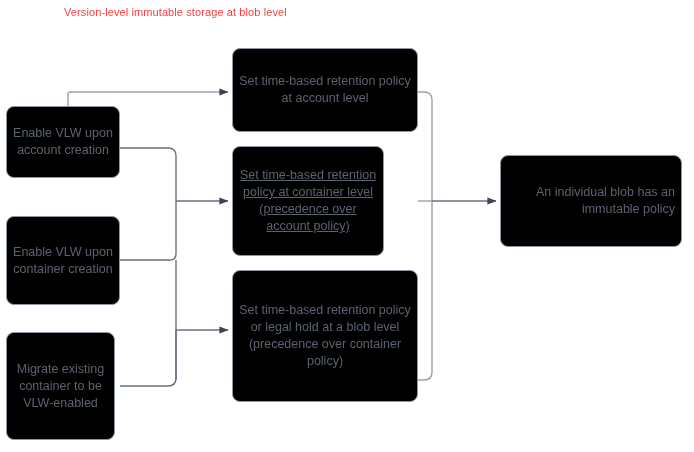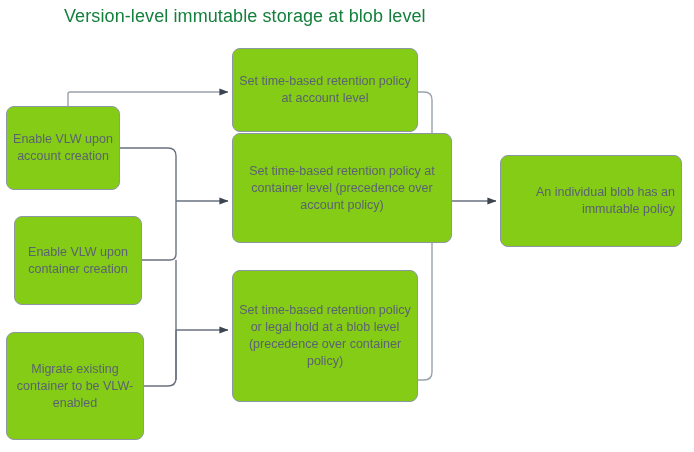--- a/index.html
+++ b/index.html
@@ -12,31 +12,31 @@
     width: 694px;
     height: 452px;
     background: #ffffff;
     font-family: "Liberation Sans", sans-serif;
     overflow: hidden;
   }
   #diagram-title {
     position: absolute;
     left: 64px;
     top: 6px;
-    font-size: 18px;
-    color: #15803d;
+    font-size: 11px;
+    color: #ef4444;
     letter-spacing: 0.1px;
     white-space: nowrap;
   }
   .node {
     position: absolute;
     box-sizing: border-box;
     border: 1px solid #8d96a3;
     border-radius: 8px;
-    background: #84cc16;
+    background: #000000;
     color: #5b6370;
     font-size: 12.5px;
     line-height: 17px;
     text-align: center;
     display: flex;
     align-items: center;
     justify-content: center;
     padding: 4px 6px;
     z-index: 2;
   }
@@ -91,37 +91,37 @@
 
     <path class="wire-light" d="M418,92 L424,92 Q432,92 432,100 L432,201"></path>
 
     <path class="wire-light" d="M418,201 L432,201"></path>
 
     <path class="wire-light" d="M418,380 L424,380 Q432,380 432,372 L432,201"></path>
 
     <path class="wire" d="M432,201 L496,201" marker-end="url(#arrow)"></path>
   </svg>
 
-  <div class="node" style="left:6px;  top:106px; width:114px; height:84px;">
+  <div class="node" style="left:6px;  top:106px; width:114px; height:72px;">
     <span>Enable VLW upon account creation</span>
   </div>
 
-  <div class="node" style="left:14px;  top:216px; width:128px; height:89px;text-align:center;">
+  <div class="node" style="left:6px;  top:216px; width:114px; height:89px;text-align:center;">
     <span>Enable VLW upon container creation</span>
   </div>
 
-  <div class="node" style="left:6px;  top:332px; width:138px; height:108px;">
+  <div class="node" style="left:6px;  top:332px; width:109px; height:108px;">
     <span>Migrate existing container to be VLW-enabled</span>
   </div>
 
   <div class="node" style="left:232px; top:48px;  width:186px; height:84px;">
     <span>Set time-based retention policy at account level</span>
   </div>
 
-  <div class="node" style="left:232px; top:133px; width:220px; height:110px;">
+  <div class="node" style="left:232px; top:146px; width:152px; height:110px;text-decoration:underline;">
     <span>Set time-based retention policy at container level (precedence over account policy)</span>
   </div>
 
   <div class="node" style="left:232px; top:270px; width:186px; height:132px;">
     <span>Set time-based retention policy or legal hold at a blob level (precedence over container policy)</span>
   </div>
 
   <div class="node" style="left:500px; top:155px; width:182px; height:92px;text-align:right;">
     <span>An individual blob has an immutable policy</span>
   </div>

